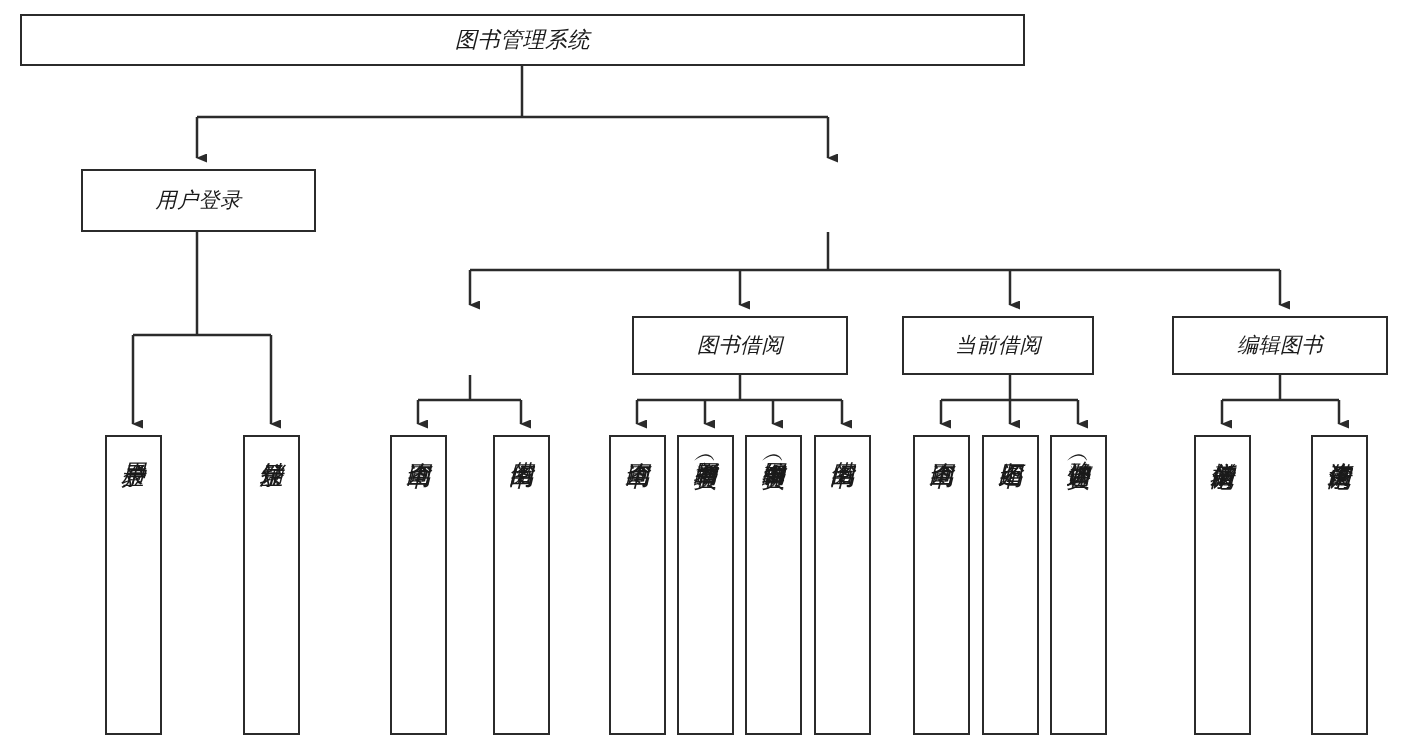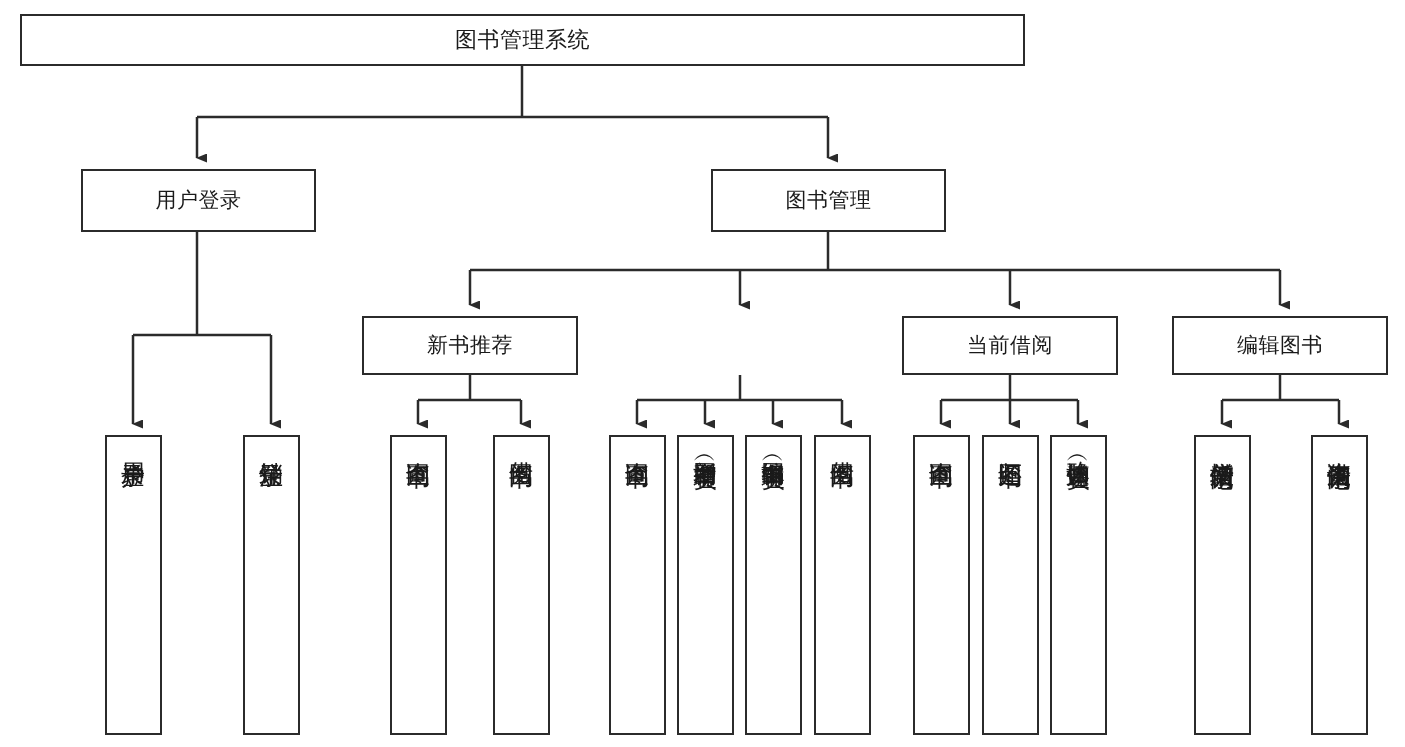--- a/index.html
+++ b/index.html
@@ -30,20 +30,21 @@
     border: 2.5px solid #2b2b2b;
     display: flex;
     align-items: center;
     justify-content: center;
     color: #1a1a1a;
   }
   .node .lbl {
     display: block;
     text-align: center;
     line-height: 1.15;
+    font-style: italic;
   }
   .node.horiz .lbl {
     writing-mode: horizontal-tb;
     font-size: 21px;
     letter-spacing: 0.5px;
   }
   .node.root .lbl {
     font-size: 22px;
   }
   .node.vert {
@@ -127,28 +128,25 @@
     </g>
   </svg>
 
   <div class="node horiz root" style="left:20px; top:14px; width:1005px; height:52px;">
     <span class="lbl">图书管理系统</span>
   </div>
 
   <div class="node horiz" style="left:81px; top:169px; width:235px; height:63px;">
     <span class="lbl">用户登录</span>
   </div>
-  <div class="node horiz" style="left:711px; top:169px; width:235px; height:63px;">
-    <span class="lbl">图书管理</span>
+
+  <div class="node horiz" style="left:632px; top:316px; width:216px; height:59px;">
+    <span class="lbl">图书借阅</span>
   </div>
-
-  <div class="node horiz" style="left:362px; top:316px; width:216px; height:59px;">
-    <span class="lbl">新书推荐</span>
-  </div>
-  <div class="node horiz" style="left:902px; top:316px; width:216px; height:59px;">
+  <div class="node horiz" style="left:902px; top:316px; width:192px; height:59px;">
     <span class="lbl">当前借阅</span>
   </div>
   <div class="node horiz" style="left:1172px; top:316px; width:216px; height:59px;">
     <span class="lbl">编辑图书</span>
   </div>
 
   <div class="node vert" style="left:105px; top:435px; width:57px; height:300px;">
     <span class="lbl">用户登录</span>
   </div>
   <div class="node vert" style="left:243px; top:435px; width:57px; height:300px;">

